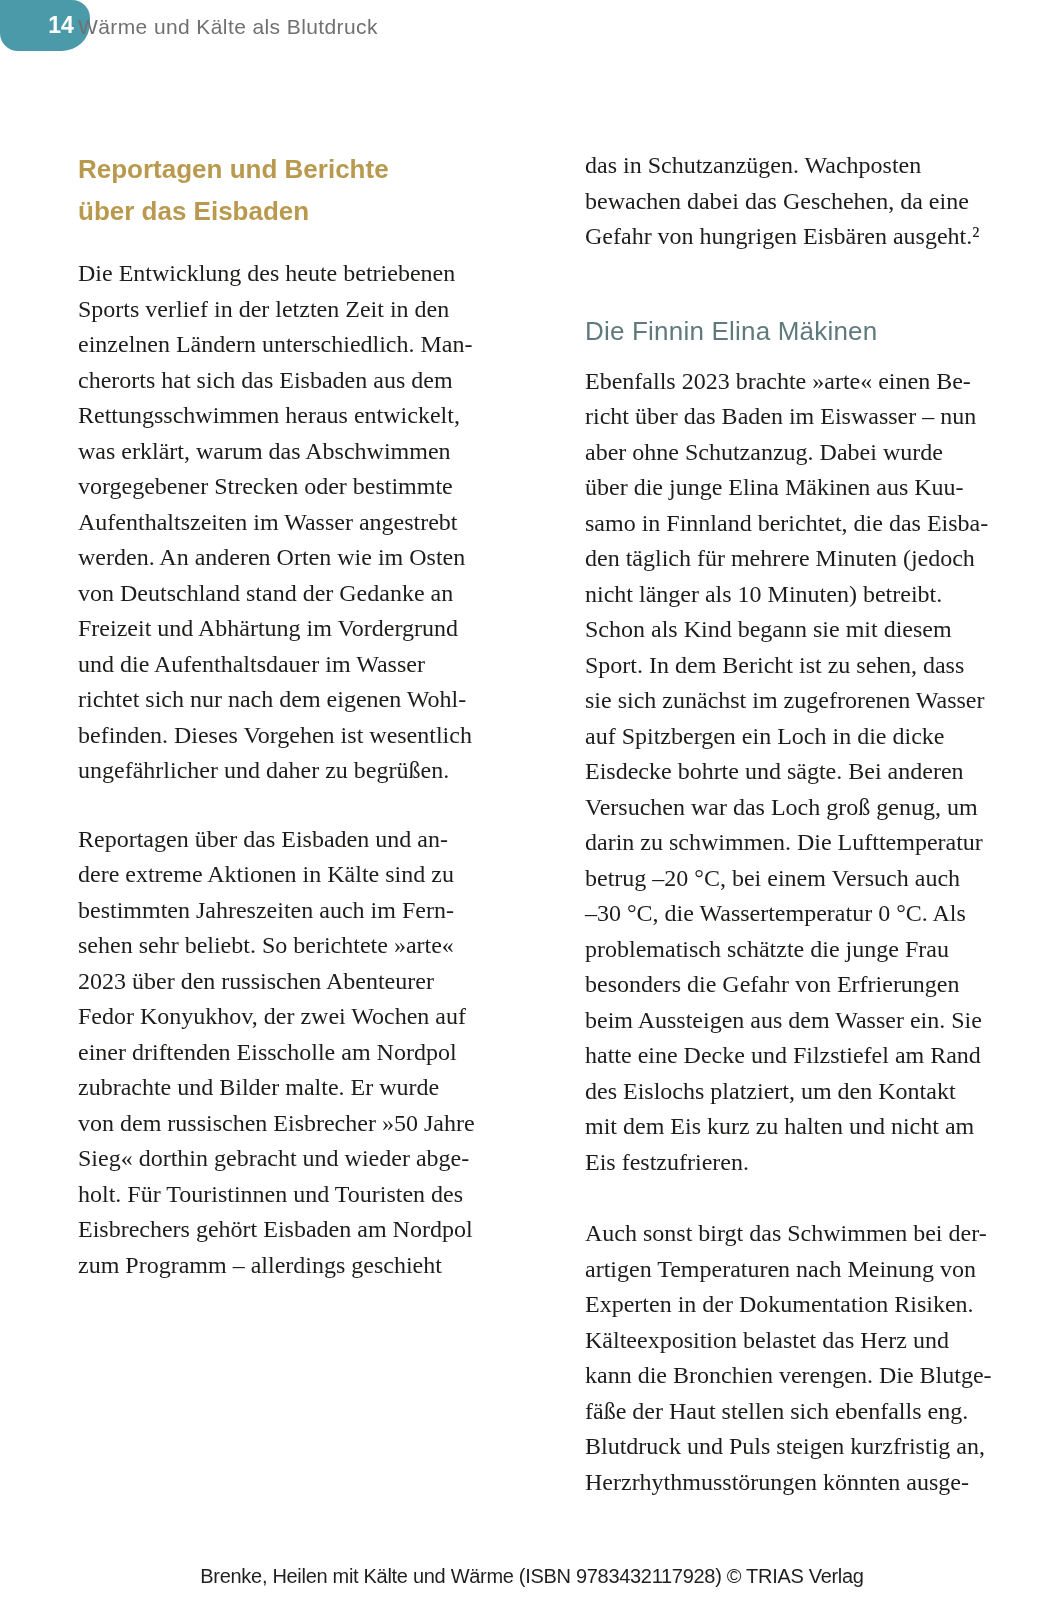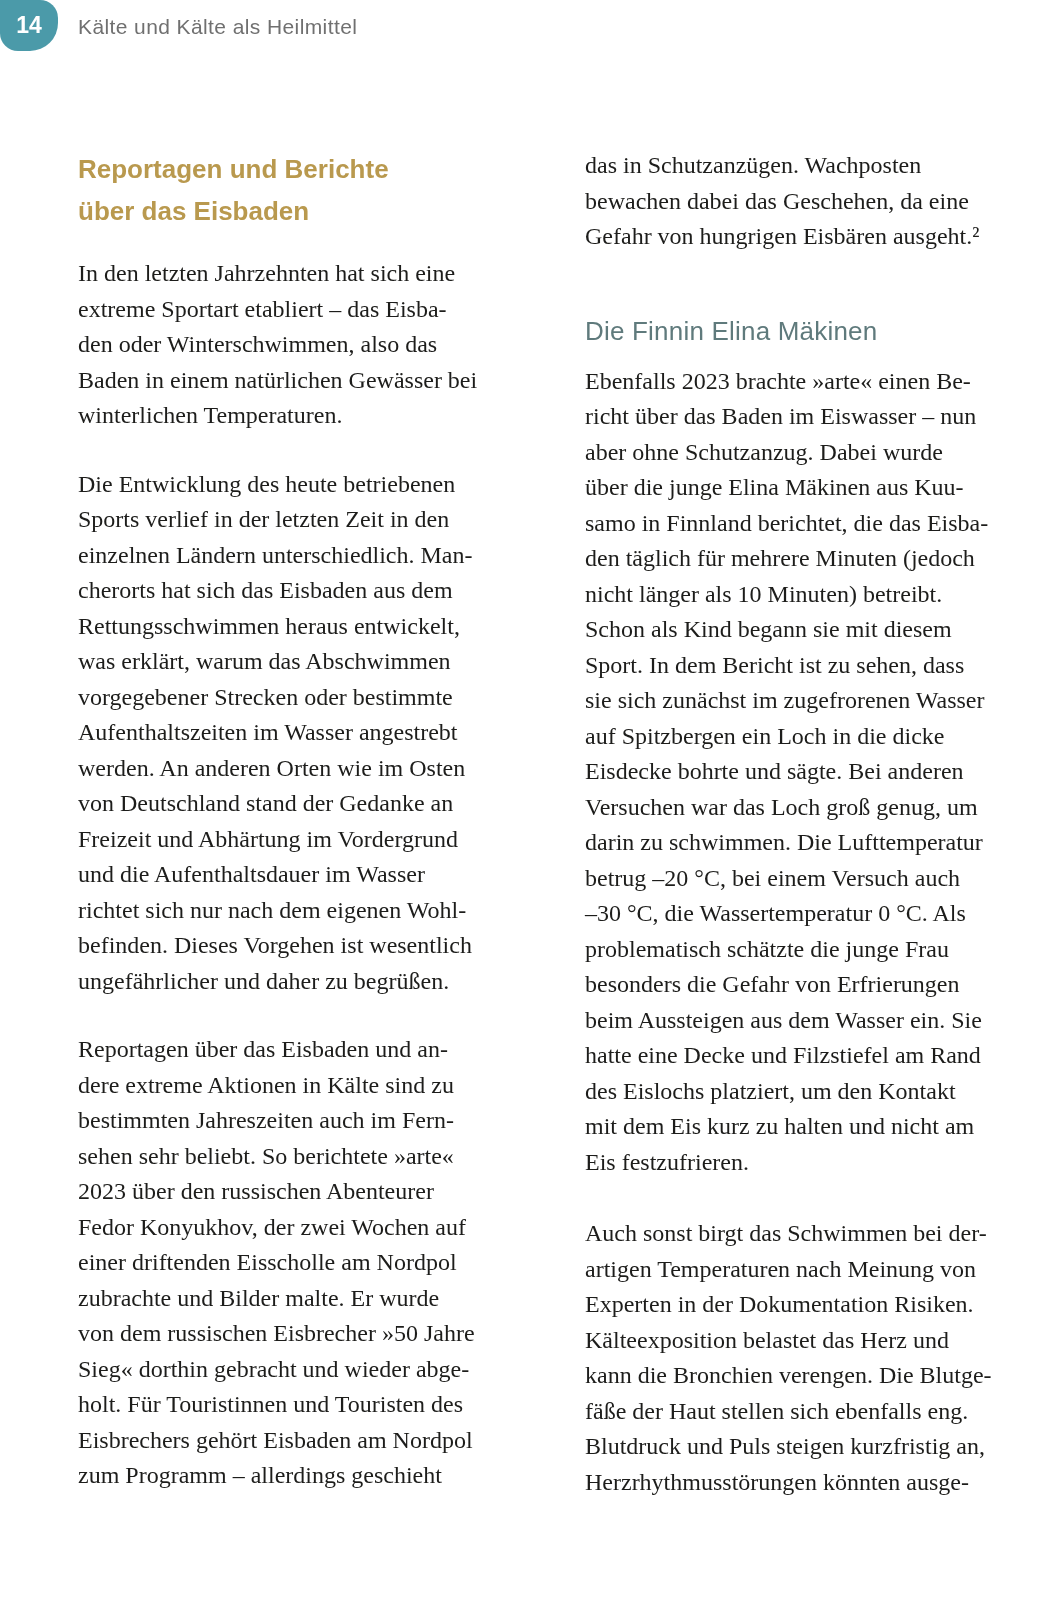--- a/index.html
+++ b/index.html
@@ -15,20 +15,21 @@
     position: absolute;
     top: 0; left: 0;
     width: 58px; height: 51px;
     background: #4b9aa9;
     border-radius: 0 18px 28px 18px;
     display: flex; align-items: center; justify-content: center;
     color: #ffffff;
     font-family: "Liberation Sans", sans-serif;
     font-weight: bold;
     font-size: 23px;
+    padding-left: 32px;
   }
   .running-head {
     position: absolute;
     top: 15px; left: 78px;
     font-family: "Liberation Sans", sans-serif;
     font-size: 21px;
     letter-spacing: 0.4px;
     color: #707070;
   }
   .col { position: absolute; top: 148px; }
@@ -72,30 +73,25 @@
   }
 </style>
 </head>
 <body>
 
 <div class="page">
 
   <div class="badge">
     <span>14</span>
   </div>
-  <div class="running-head">Kälte und Kälte als Heilmittel</div>
+  <div class="running-head">Wärme und Kälte als Blutdruck</div>
 
   <div class="col col-left">
     <h1 class="article-heading">Reportagen und Berichte
 über das Eisbaden</h1>
-    <p class="body">In den letzten Jahrzehnten hat sich eine
-extreme Sportart etabliert – das Eisba-
-den oder Winterschwimmen, also das
-Baden in einem natürlichen Gewässer bei
-winterlichen Temperaturen.</p>
     <p class="body">Die Entwicklung des heute betriebenen
 Sports verlief in der letzten Zeit in den
 einzelnen Ländern unterschiedlich. Man-
 cherorts hat sich das Eisbaden aus dem
 Rettungsschwimmen heraus entwickelt,
 was erklärt, warum das Abschwimmen
 vorgegebener Strecken oder bestimmte
 Aufenthaltszeiten im Wasser angestrebt
 werden. An anderen Orten wie im Osten
 von Deutschland stand der Gedanke an
@@ -150,14 +146,15 @@
     <p class="body gap-before">Auch sonst birgt das Schwimmen bei der-
 artigen Temperaturen nach Meinung von
 Experten in der Dokumentation Risiken.
 Kälteexposition belastet das Herz und
 kann die Bronchien verengen. Die Blutge-
 fäße der Haut stellen sich ebenfalls eng.
 Blutdruck und Puls steigen kurzfristig an,
 Herzrhythmusstörungen könnten ausge-</p>
   </div>
 
+  <div class="footer">Brenke, Heilen mit Kälte und Wärme (ISBN 9783432117928) © TRIAS Verlag</div>
 
 </div>
 
 </body></html>

